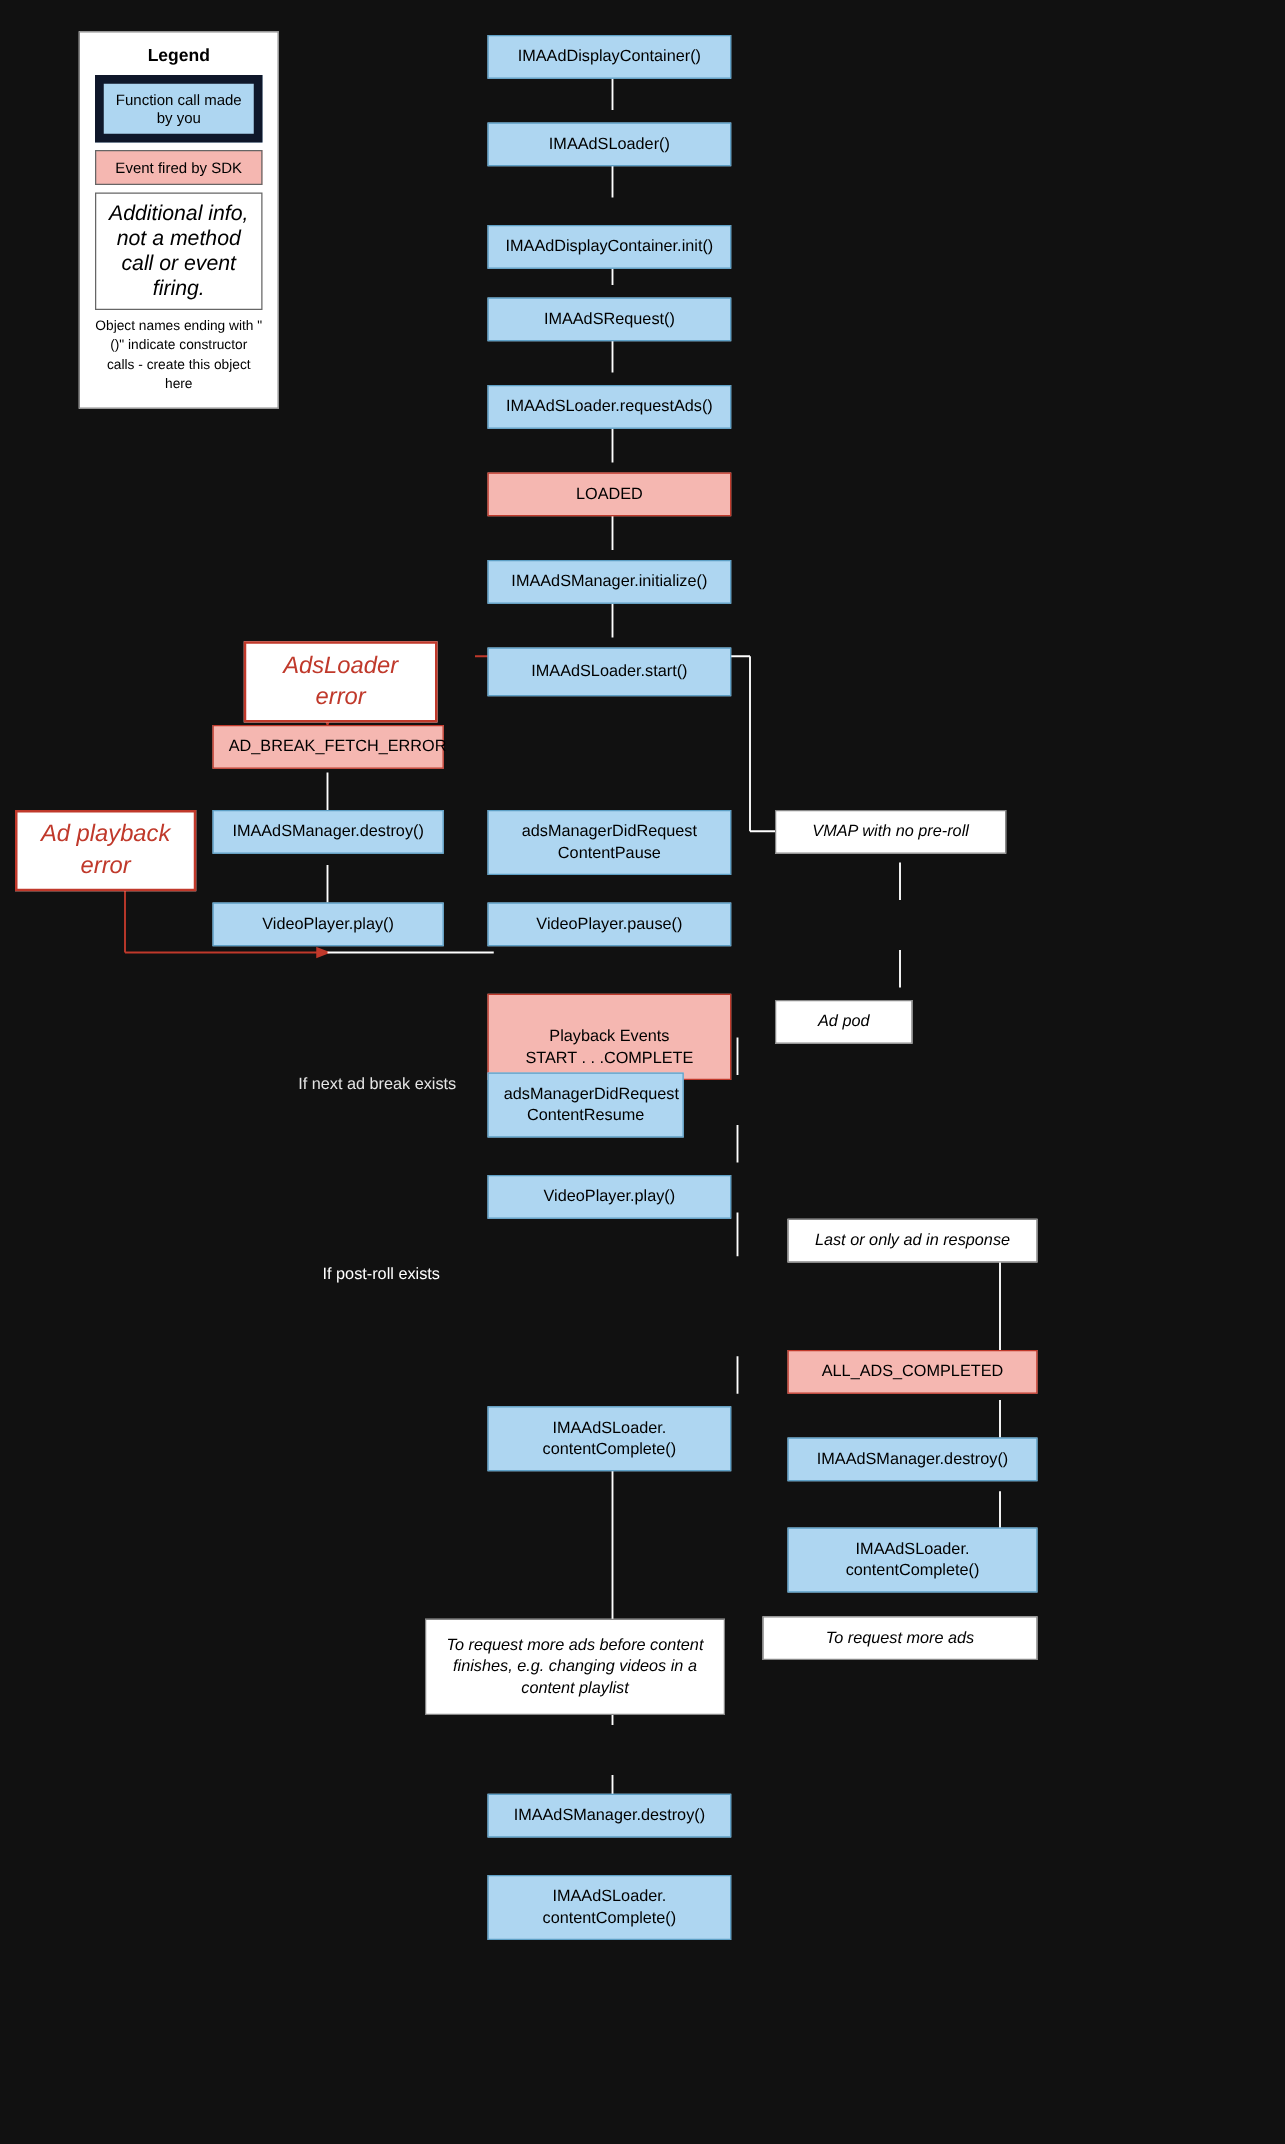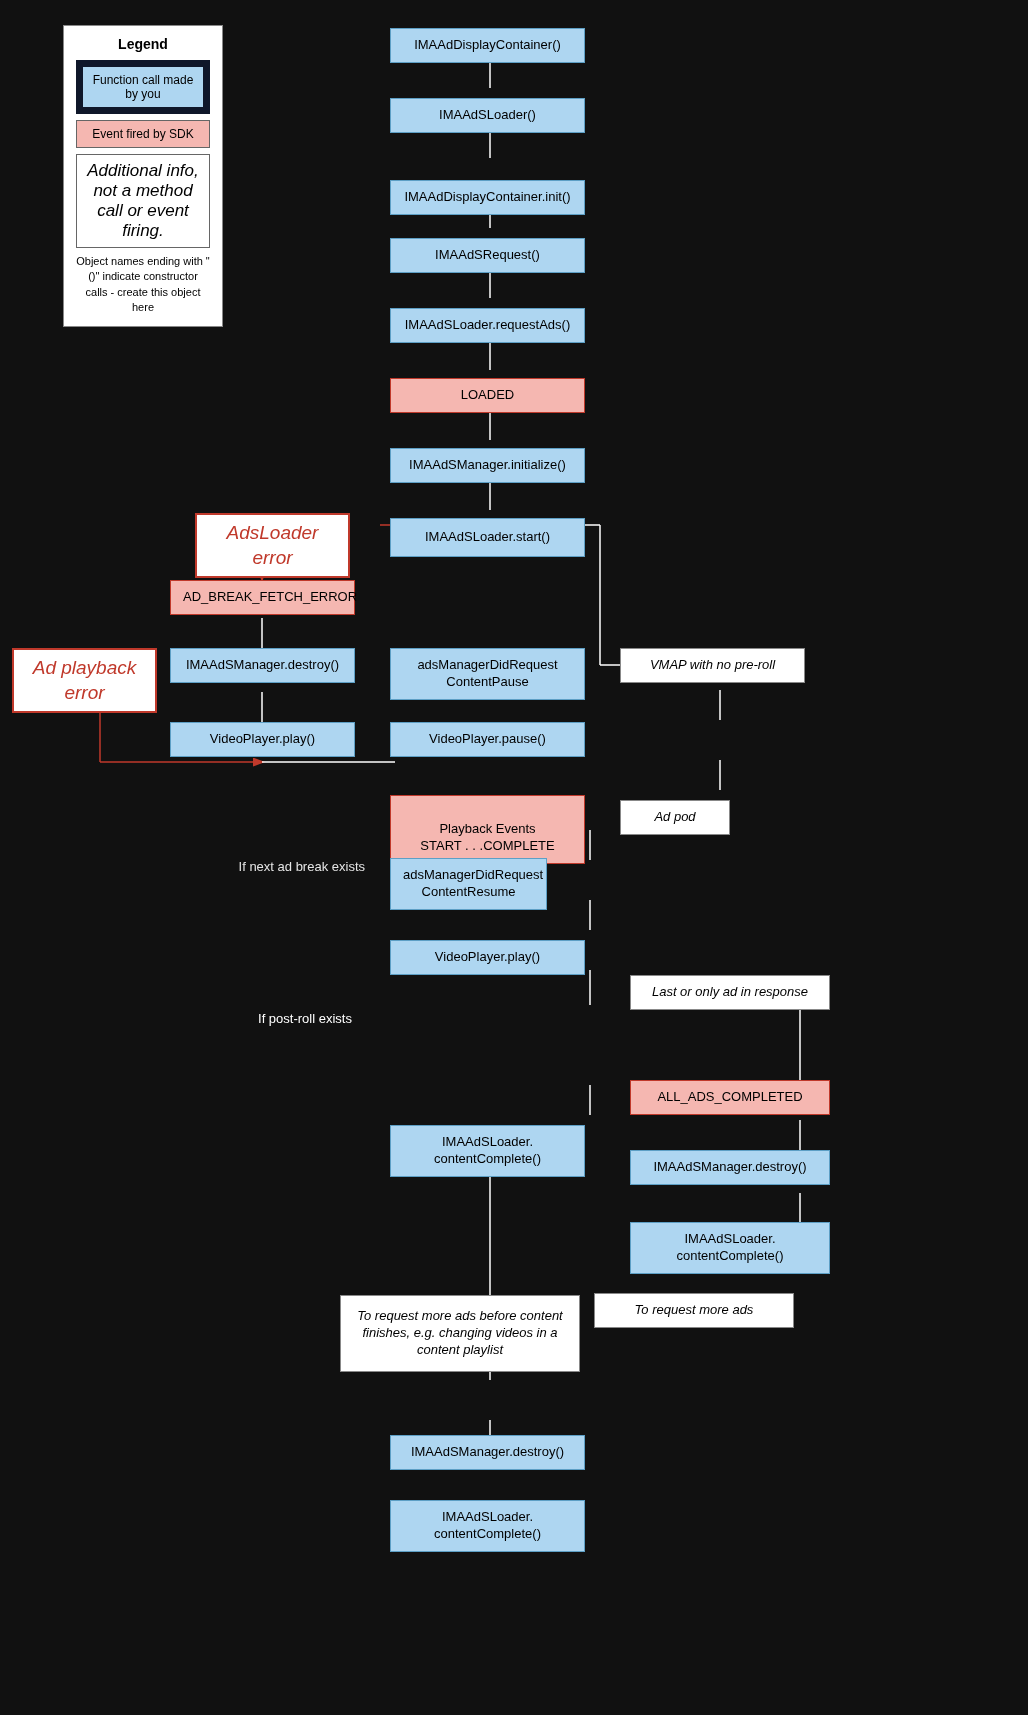--- a/index.html
+++ b/index.html
@@ -304,21 +304,21 @@
   </div>
 
   <div class="node box-blue" style="top:1150px; left:630px; width:200px;">
     <span>IMAAdSManager.​destroy()</span>
   </div>
 
   <div class="node box-blue" style="top:1222px; left:630px; width:200px;">
     <span>IMAAdSLoader.​contentComplete()</span>
   </div>
 
-  <div class="node box-italic" style="top:1293px; left:594px; width:200px;">
+  <div class="node box-italic" style="top:1293px; left:610px; width:220px;">
     <span>To request more ads</span>
   </div>
 
   <div class="node box-italic" style="top:1295px; left:340px; width:240px; padding: 12px 10px;">
     <span>To request more ads before content finishes, e.g. changing videos in a content playlist</span>
   </div>
 
   <div class="node box-blue" style="top:1435px; left:390px; width:195px;">
     <span>IMAAdSManager.​destroy()</span>
   </div>

